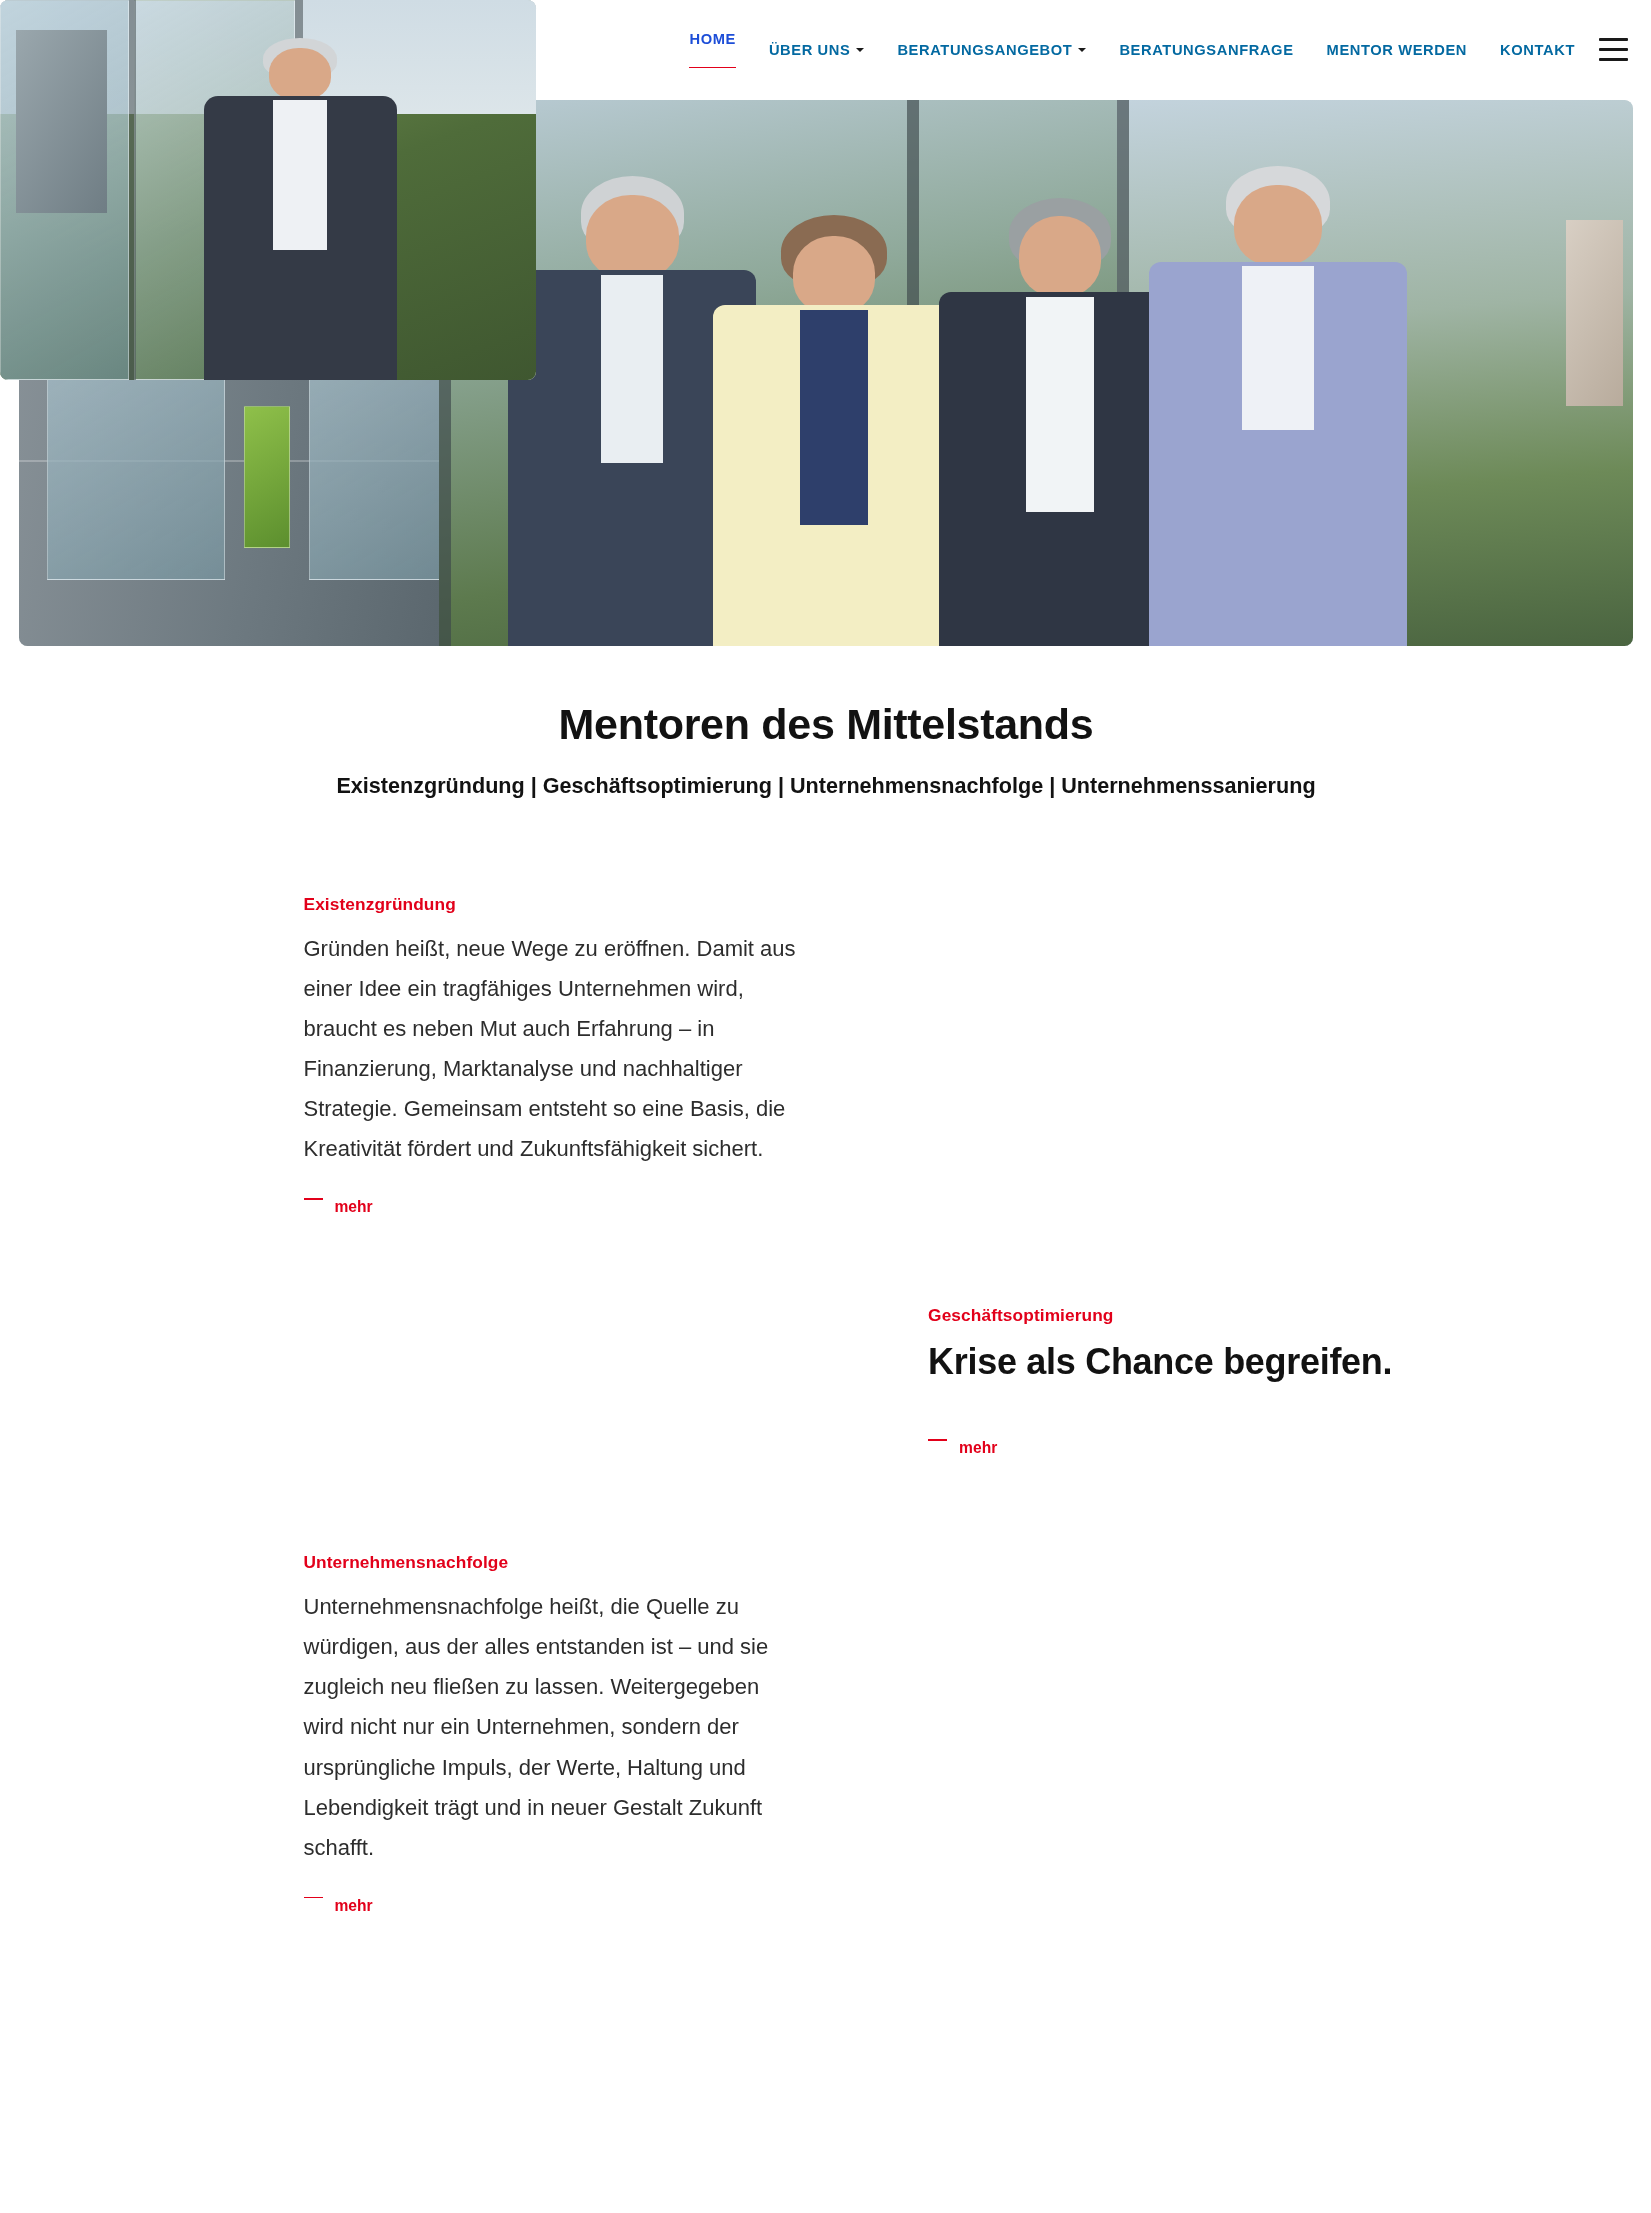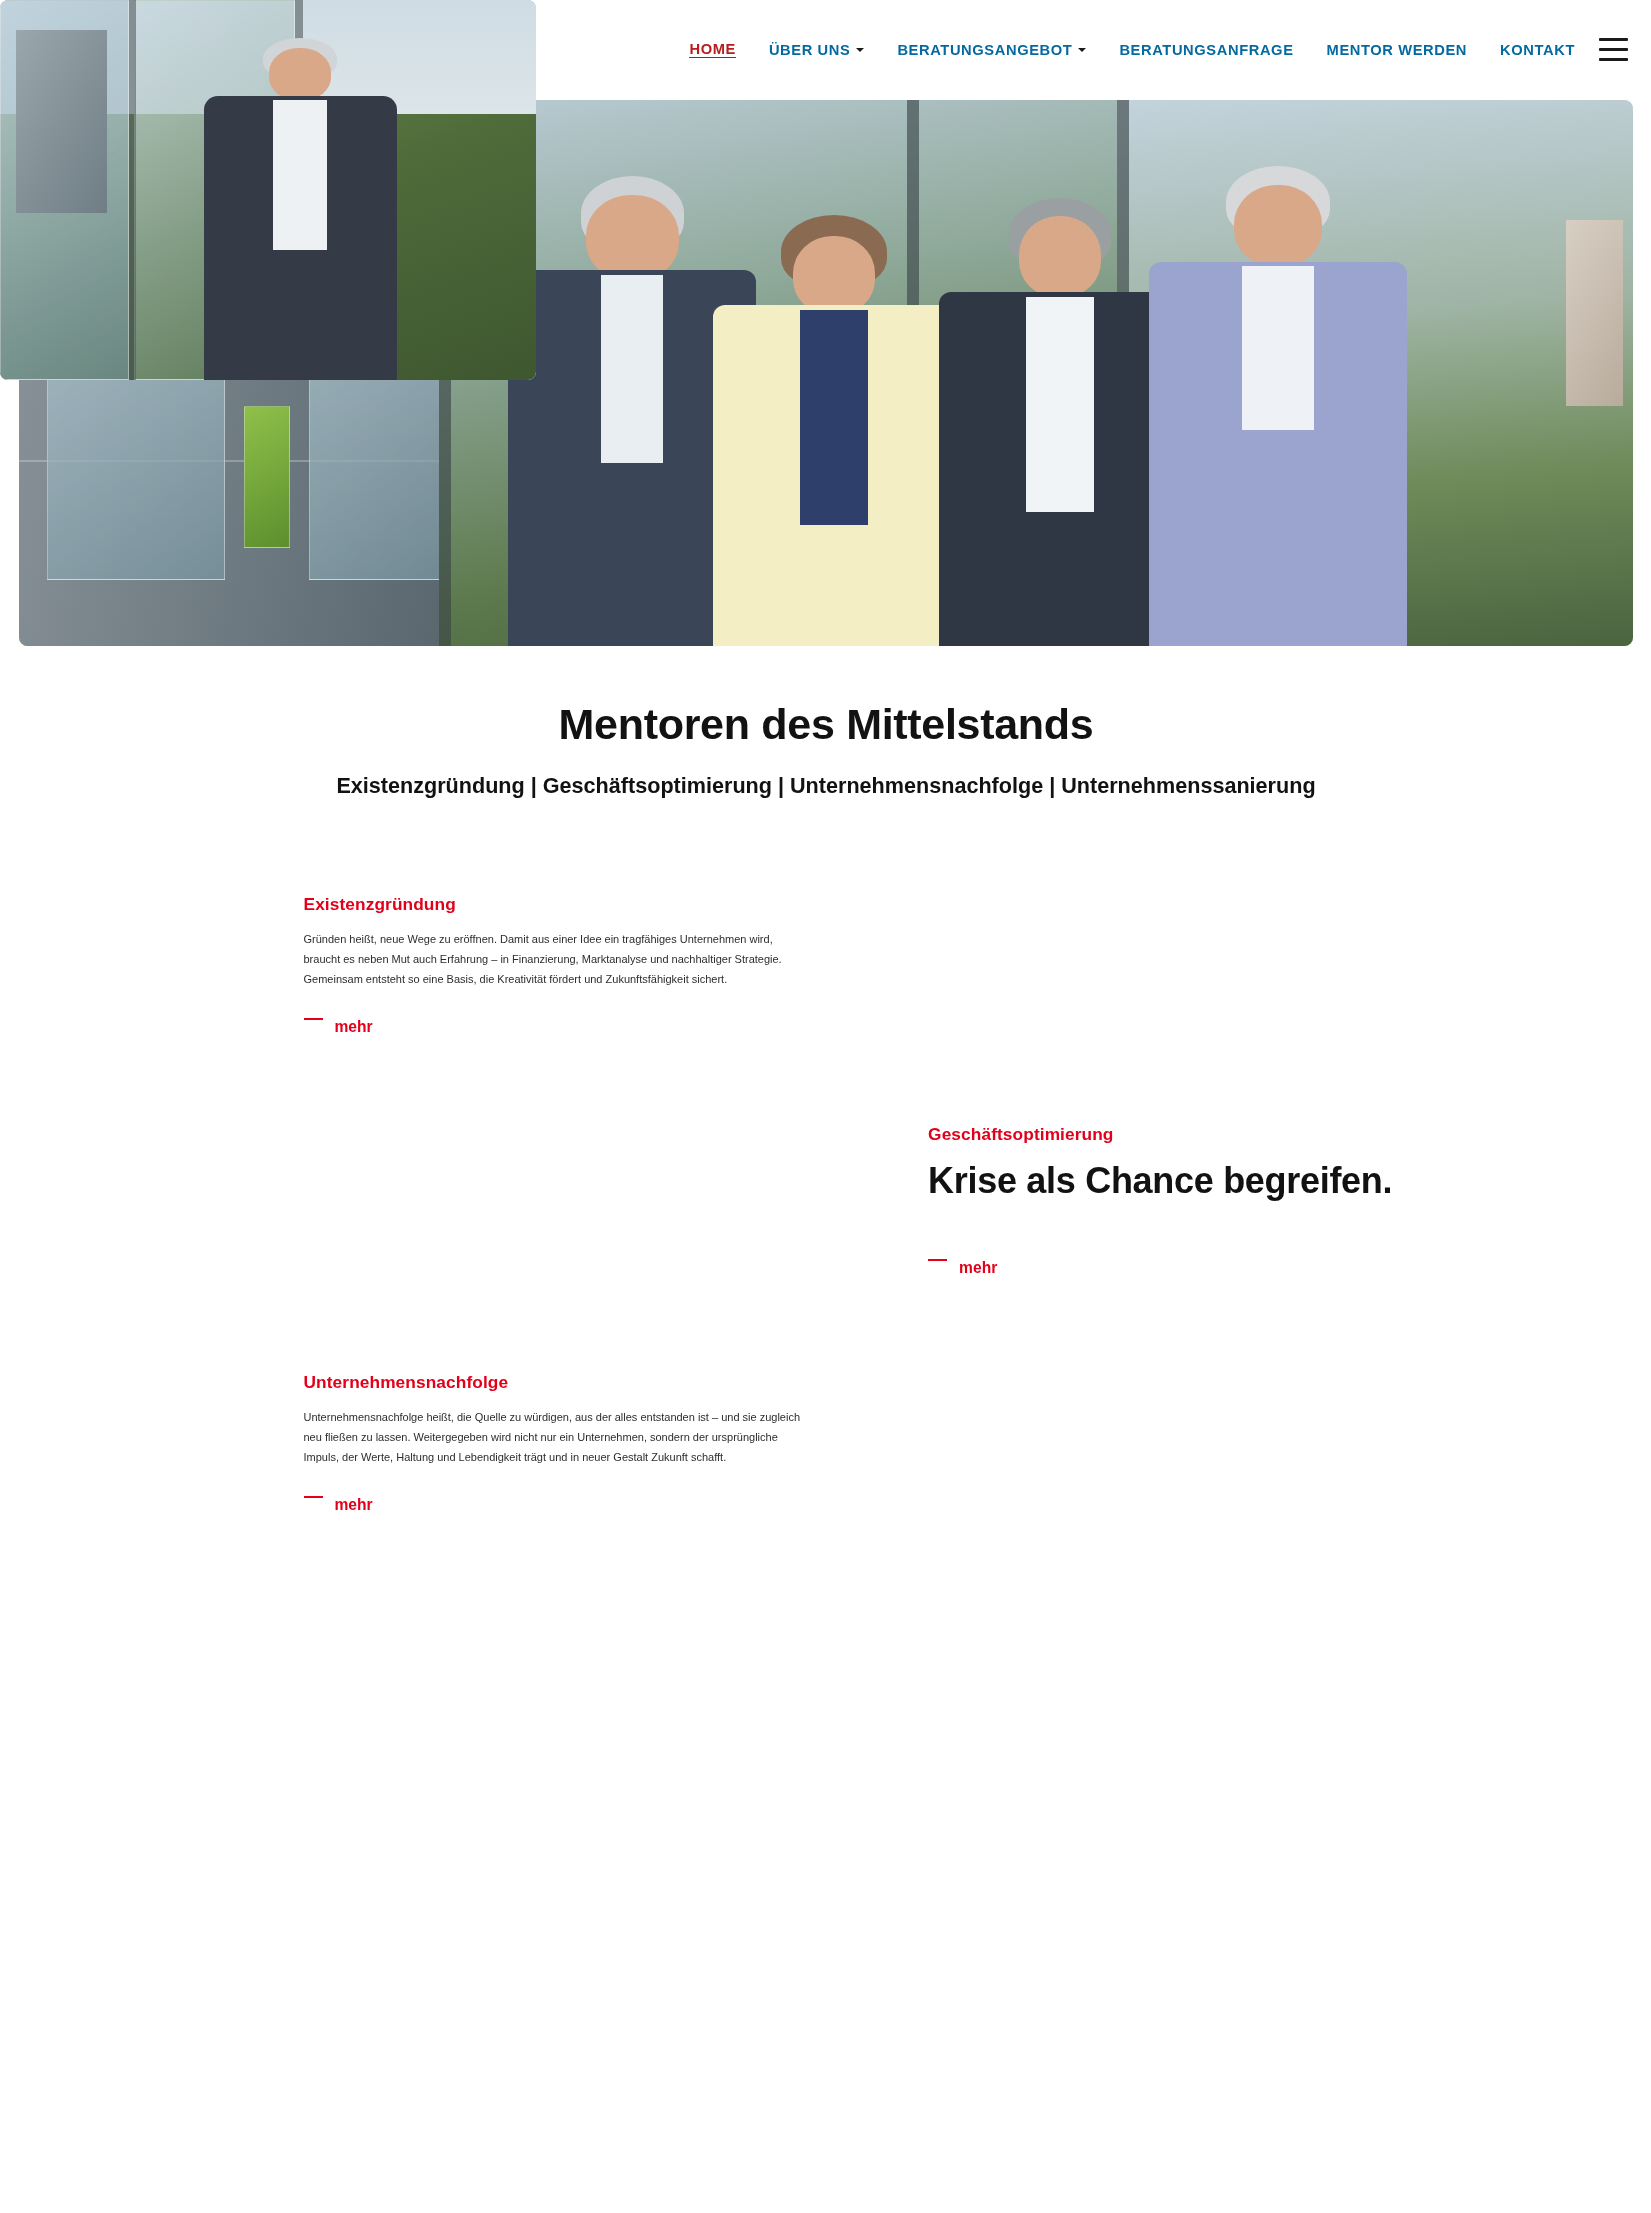--- a/index.html
+++ b/index.html
@@ -74,23 +74,23 @@
     letter-spacing: 0.6px;
     color: #0369a1;
     text-transform: uppercase;
     cursor: pointer;
     display: flex;
     align-items: center;
     gap: 6px;
     white-space: nowrap;
   }
   .nav-item.active {
-    color: #b91c1c;
+    color: #1d4ed8;
     border-bottom: 1.7px solid #e2001a;
-    padding-bottom: 0;
+    padding-bottom: 20px;
   }
   .caret {
     display: inline-block;
     width: 0; height: 0;
     border-left: 4.3px solid transparent;
     border-right: 4.3px solid transparent;
     border-top: 4.3px solid #1a1a1a;
     margin-top: 1.7px;
   }
   .burger {
@@ -172,21 +172,21 @@
   }
   .headline {
     font-size: 36px;
     line-height: 1.24;
     font-weight: 700;
     margin: 0 0 26px;
     color: #121212;
     letter-spacing: -0.3px;
   }
   .body-text {
-    font-size: 11px;
+    font-size: 22px;
     line-height: 1.82;
     color: #2d2d2d;
     margin: 0;
     max-width: 502px;
   }
   .more-link {
     display: inline-flex;
     gap: 12px;
     margin-top: 29px;
     color: #e2001a;

